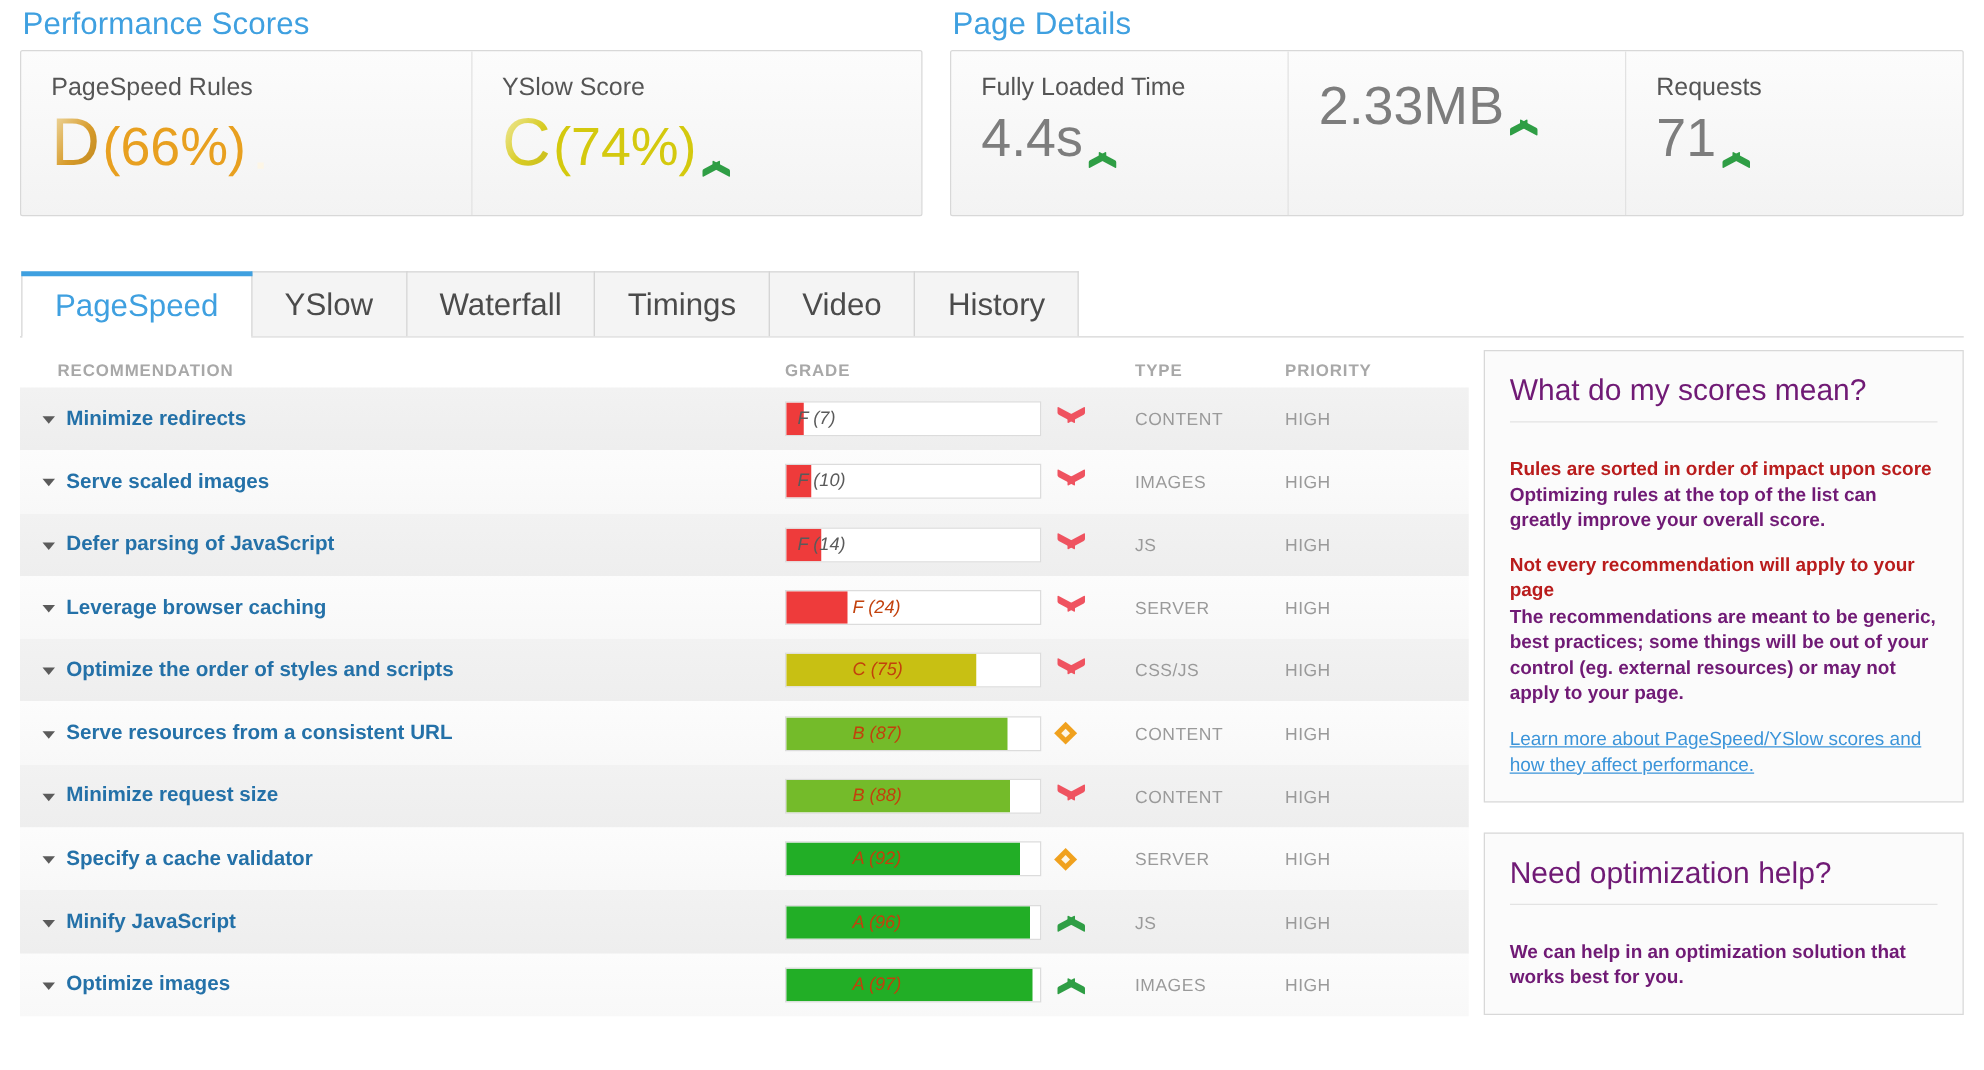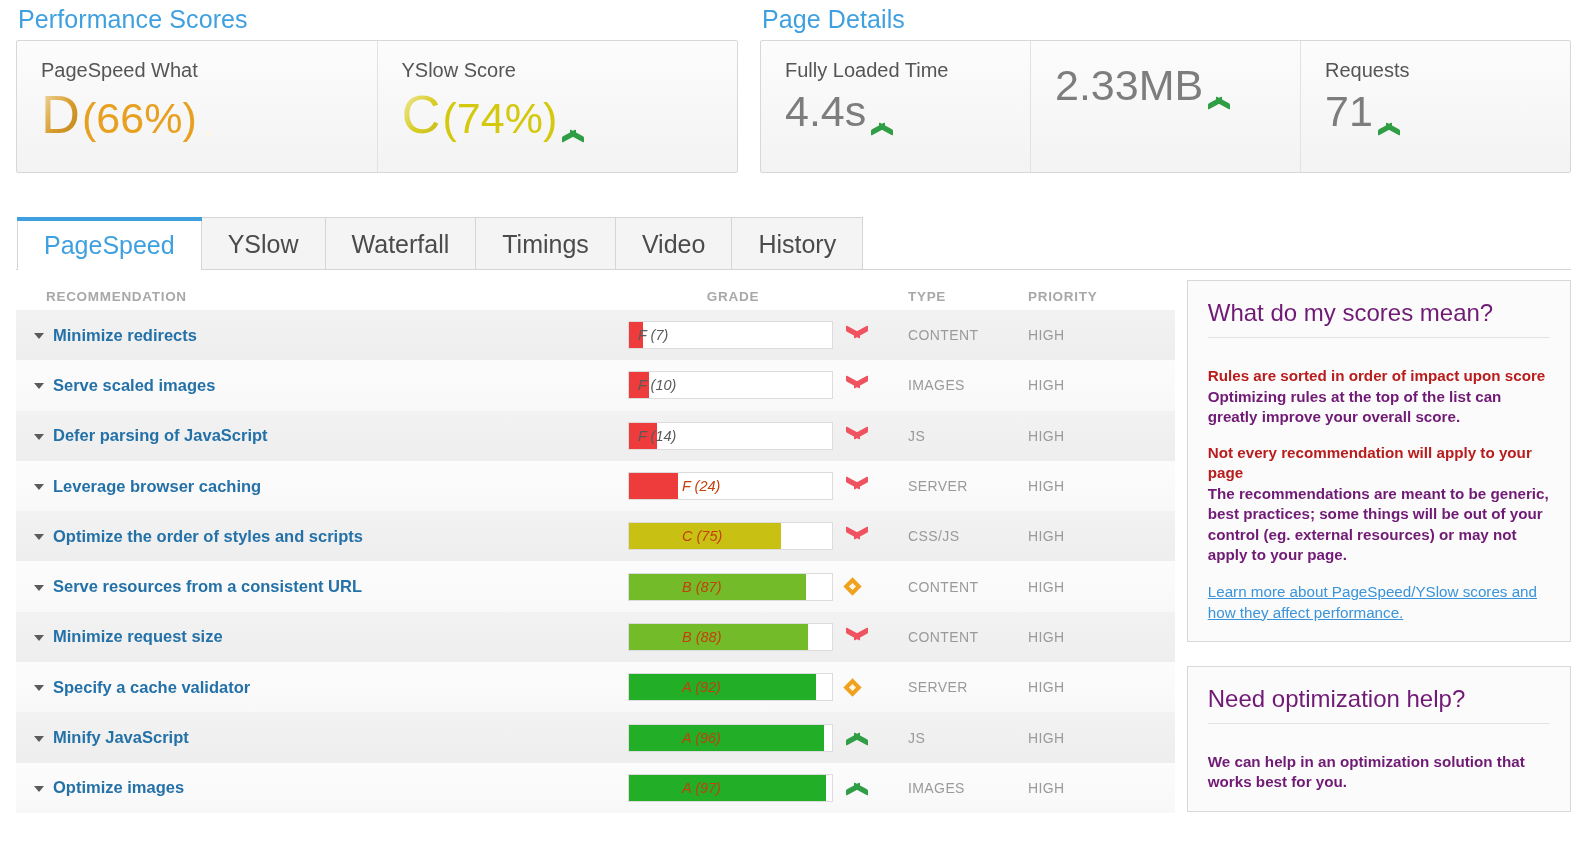--- a/index.html
+++ b/index.html
@@ -175,21 +175,21 @@
     display: flex;
     height: 40px;
     align-items: center;
     font-size: 13.5px;
     letter-spacing: .7px;
     color: #a8a8a8;
     font-weight: bold;
     padding-top: 12px;
   }
   .col-rec   { width: 612px; padding-left: 30px; }
-  .col-grade { width: 210px; text-align: center; }
+  .col-grade { width: 210px; }
   .col-arrow { width: 70px; }
   .col-type  { width: 120px; }
   .col-prio  { width: 140px; }
 
   .trow {
     display: flex;
     align-items: center;
     height: 50.3px;
     font-size: 15px;
   }
@@ -300,21 +300,21 @@
 
 <div class="page">
 
   <div class="top-row">
 
     <div class="panel-ps">
       <div class="panel-title">Performance Scores</div>
       <div class="metric-box">
 
         <div class="metric-cell">
-          <div class="metric-label">PageSpeed What</div>
+          <div class="metric-label">PageSpeed Rules</div>
           <div class="metric-value">
             <span class="grade-letter g-d">D</span>
             <span class="grade-pct pct-d">(66%)</span>
             <span class="trend">
               <span class="diamond"></span>
             </span>
           </div>
         </div>
 
         <div class="metric-cell">

